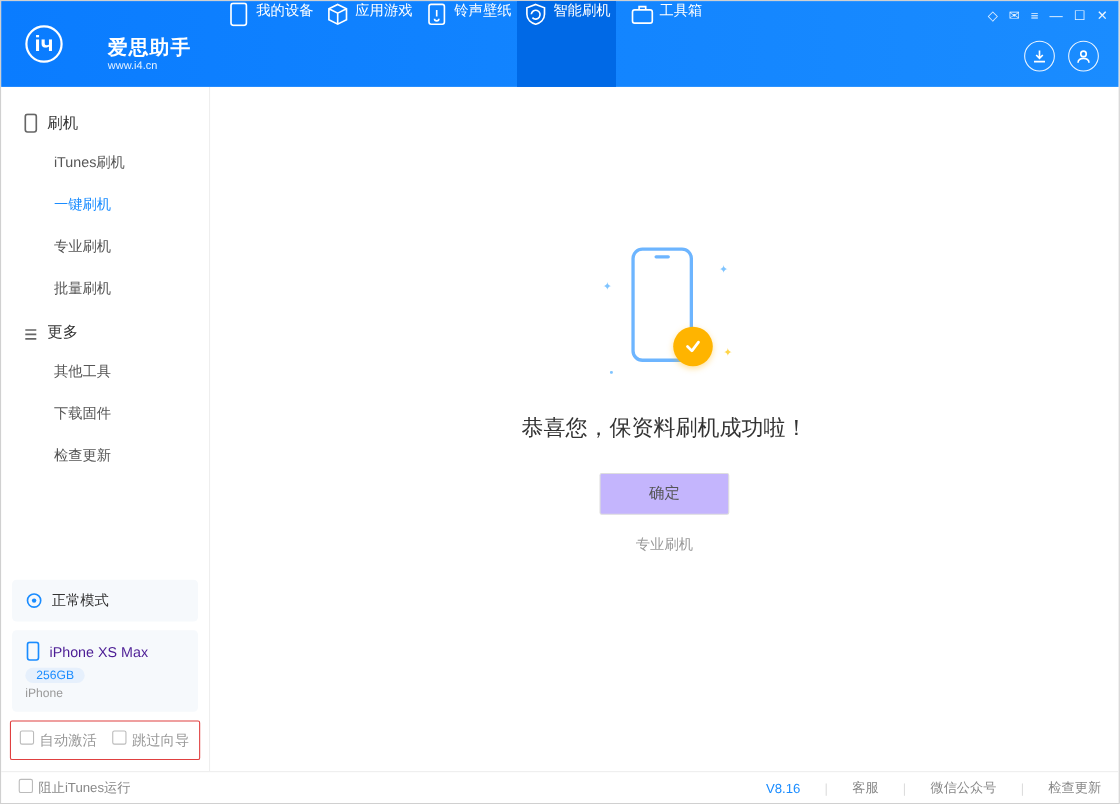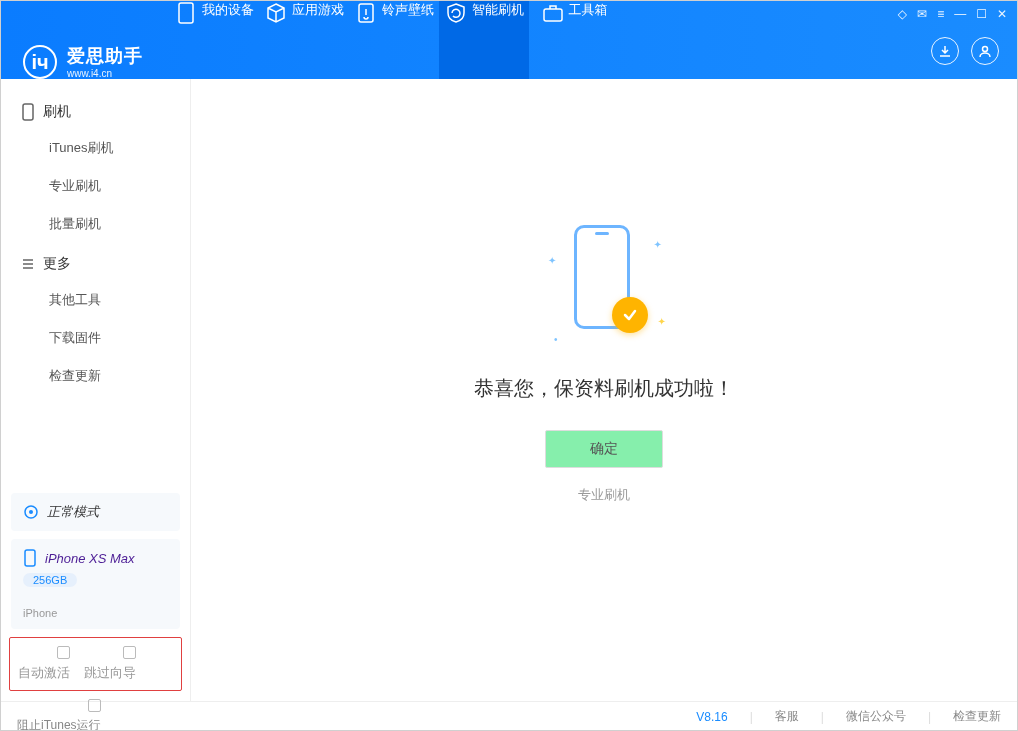--- a/index.html
+++ b/index.html
@@ -1,66 +1,66 @@
 <!DOCTYPE html>
 <html><head>
 <meta charset="utf-8">
 <style>
 * { margin: 0; padding: 0; box-sizing: border-box; font-family: "Microsoft YaHei", Arial, sans-serif; }
 body { background: #fff; width: 1018px; height: 731px; overflow: hidden; border: 1px solid #d0d0d0; }
 
 
 .header { height: 78px; background: linear-gradient(to right, #0a7cff, #1a8cff); display: flex; align-items: stretch; color: #fff; position: relative; }
-.logo-area { display: flex; align-items: flex-end; padding: 0 18px 0 22px; }
+.logo-area { display: flex; align-items: center; padding: 0 18px 0 22px; gap: 31px; }
 .logo-icon { width: 34px; height: 34px; border-radius: 50%; border: 2px solid #fff; display: flex; align-items: center; justify-content: center; font-weight: bold; font-size: 20px; margin-right: 10px; }
 .logo-text { display: flex; flex-direction: column; margin-top: 16px; }
 .logo-title { font-size: 18px; font-weight: bold; letter-spacing: 1px; }
 .logo-sub { font-size: 10px; opacity: .9; }
 
 .nav { display: flex; margin-left: 8px; }
 .nav-item { width: 90px; display: flex; flex-direction: row; align-items: flex-start; justify-content: center; font-size: 13px; cursor: pointer; gap: 4px; }
 .nav-item.active { background: #0069e6; }
 .nav-icon { width: 24px; height: 24px; display: flex; align-items: center; justify-content: center; }
 .nav-icon svg { fill: #fff; stroke: #fff; }
 
 .win-controls { position: absolute; top: 6px; right: 10px; display: flex; gap: 10px; font-size: 12px; }
 .win-controls span { cursor: pointer; opacity: .9; }
 .header-right { position: absolute; right: 18px; bottom: 14px; display: flex; gap: 12px; }
 .hr-icon { width: 28px; height: 28px; border: 1.5px solid rgba(255,255,255,.9); border-radius: 50%; display: flex; align-items: center; justify-content: center; cursor: pointer; }
 
 
 .body { display: flex; height: 622px; }
 .sidebar { width: 190px; border-right: 1px solid #eee; padding-top: 12px; display: flex; flex-direction: column; }
 .side-section { font-size: 14px; color: #333; }
-.side-header { display: flex; align-items: center; gap: 8px; padding: 12px 20px 8px; font-weight: 500; color: #333; }
+.side-header { display: flex; align-items: flex-end; gap: 8px; padding: 12px 20px 8px; font-weight: 500; color: #333; }
 .side-header svg { stroke: #666; }
 .side-item { padding: 10px 20px 10px 48px; font-size: 13px; color: #555; cursor: pointer; }
 .side-item.active { color: #1a8cff; }
 
 .device-blocks { margin-top: auto; padding: 8px 10px 10px; }
 .dev-card { background: #f6f9fc; border-radius: 4px; padding: 10px 12px; margin-bottom: 8px; font-size: 13px; color: #333; }
-.dev-card .dev-row { display: flex; align-items: center; gap: 8px; font-style: italic; }
+.dev-card .dev-row { display: flex; align-items: center; gap: 8px; }
 .dev-badge { display: inline-block; background: #e6f0fc; color: #1a8cff; border-radius: 10px; padding: 1px 10px; font-size: 11px; margin-top: 6px; }
-.dev-sub { font-size: 11px; color: #999; margin-top: 20px; }
+.dev-sub { font-size: 11px; color: #999; margin-top: 4px; }
 
 .chk-row { border: 1.5px solid #e04040; border-radius: 2px; padding: 8px 8px; display: flex; gap: 14px; font-size: 13px; color: #999; margin: 0 -2px; }
-.chk { display: flex; align-items: flex-end; gap: 5px; flex-direction: column; }
+.chk { display: flex; align-items: flex-start; gap: 5px; }
 .chk-box { width: 13px; height: 13px; border: 1px solid #bbb; border-radius: 2px; }
 
 
 .main { flex: 1; display: flex; flex-direction: column; align-items: center; justify-content: center; padding-bottom: 60px; }
 .phone-ill { position: relative; width: 140px; height: 140px; margin-bottom: 18px; }
 .phone-body { position: absolute; left: 40px; top: 8px; width: 56px; height: 104px; border: 3px solid #6db5ff; border-radius: 10px; background: #fff; }
 .phone-body::before { content: ""; position: absolute; top: 4px; left: 50%; transform: translateX(-50%); width: 14px; height: 3px; background: #6db5ff; border-radius: 2px; }
 .check-badge { position: absolute; left: 78px; top: 80px; width: 36px; height: 36px; background: #ffb400; border-radius: 50%; display: flex; align-items: center; justify-content: center; box-shadow: 0 2px 6px rgba(255,180,0,.4); }
 .sparkle { position: absolute; font-size: 10px; color: #7fc4ff; }
 .s1 { left: 14px; top: 38px; } .s2 { right: 12px; top: 22px; } .s3 { left: 20px; bottom: 12px; } .s4 { right: 8px; bottom: 30px; color: #ffd54a; }
 
 .success-msg { font-size: 20px; color: #333; font-weight: 500; margin-bottom: 28px; }
-.ok-btn { border: 1px solid #ddd; background: #86efac; padding: 9px 44px; font-size: 14px; color: #555; cursor: pointer; border-radius: 2px; margin-bottom: 18px; }
+.ok-btn { border: 1px solid #ddd; background: #c4b5fd; padding: 9px 44px; font-size: 14px; color: #555; cursor: pointer; border-radius: 2px; margin-bottom: 18px; }
 .view-log { font-size: 13px; color: #999; cursor: pointer; }
 
 
 .footer { height: 30px; border-top: 1px solid #eee; display: flex; align-items: center; padding: 0 16px; font-size: 12px; color: #888; }
 .footer .chk { color: #888; }
 .footer-right { margin-left: auto; display: flex; align-items: center; gap: 22px; }
 .footer-right .sep { color: #ddd; }
 .footer-link { cursor: pointer; }
 .ver { color: #1a8cff; }
 </style>
@@ -149,20 +149,21 @@
 <div class="body">
   <div class="sidebar">
     <div class="side-section">
       <div class="side-header">
         <svg width="14" height="18" viewBox="0 0 14 18" fill="none" stroke-width="1.5">
             <rect x="2" y="1" width="10" height="16" rx="2"></rect>
           </svg>
         <span>刷机</span>
       </div>
       <div class="side-item">iTunes刷机</div>
+      <div class="side-item active">一键刷机</div>
       <div class="side-item">专业刷机</div>
       <div class="side-item">批量刷机</div>
 
       <div class="side-header">
         <svg width="14" height="14" viewBox="0 0 14 14" fill="none" stroke-width="1.5">
             <path d="M2 3 H12 M2 7 H12 M2 11 H12"></path>
           </svg>
         <span>更多</span>
       </div>
       <div class="side-item">其他工具</div>

